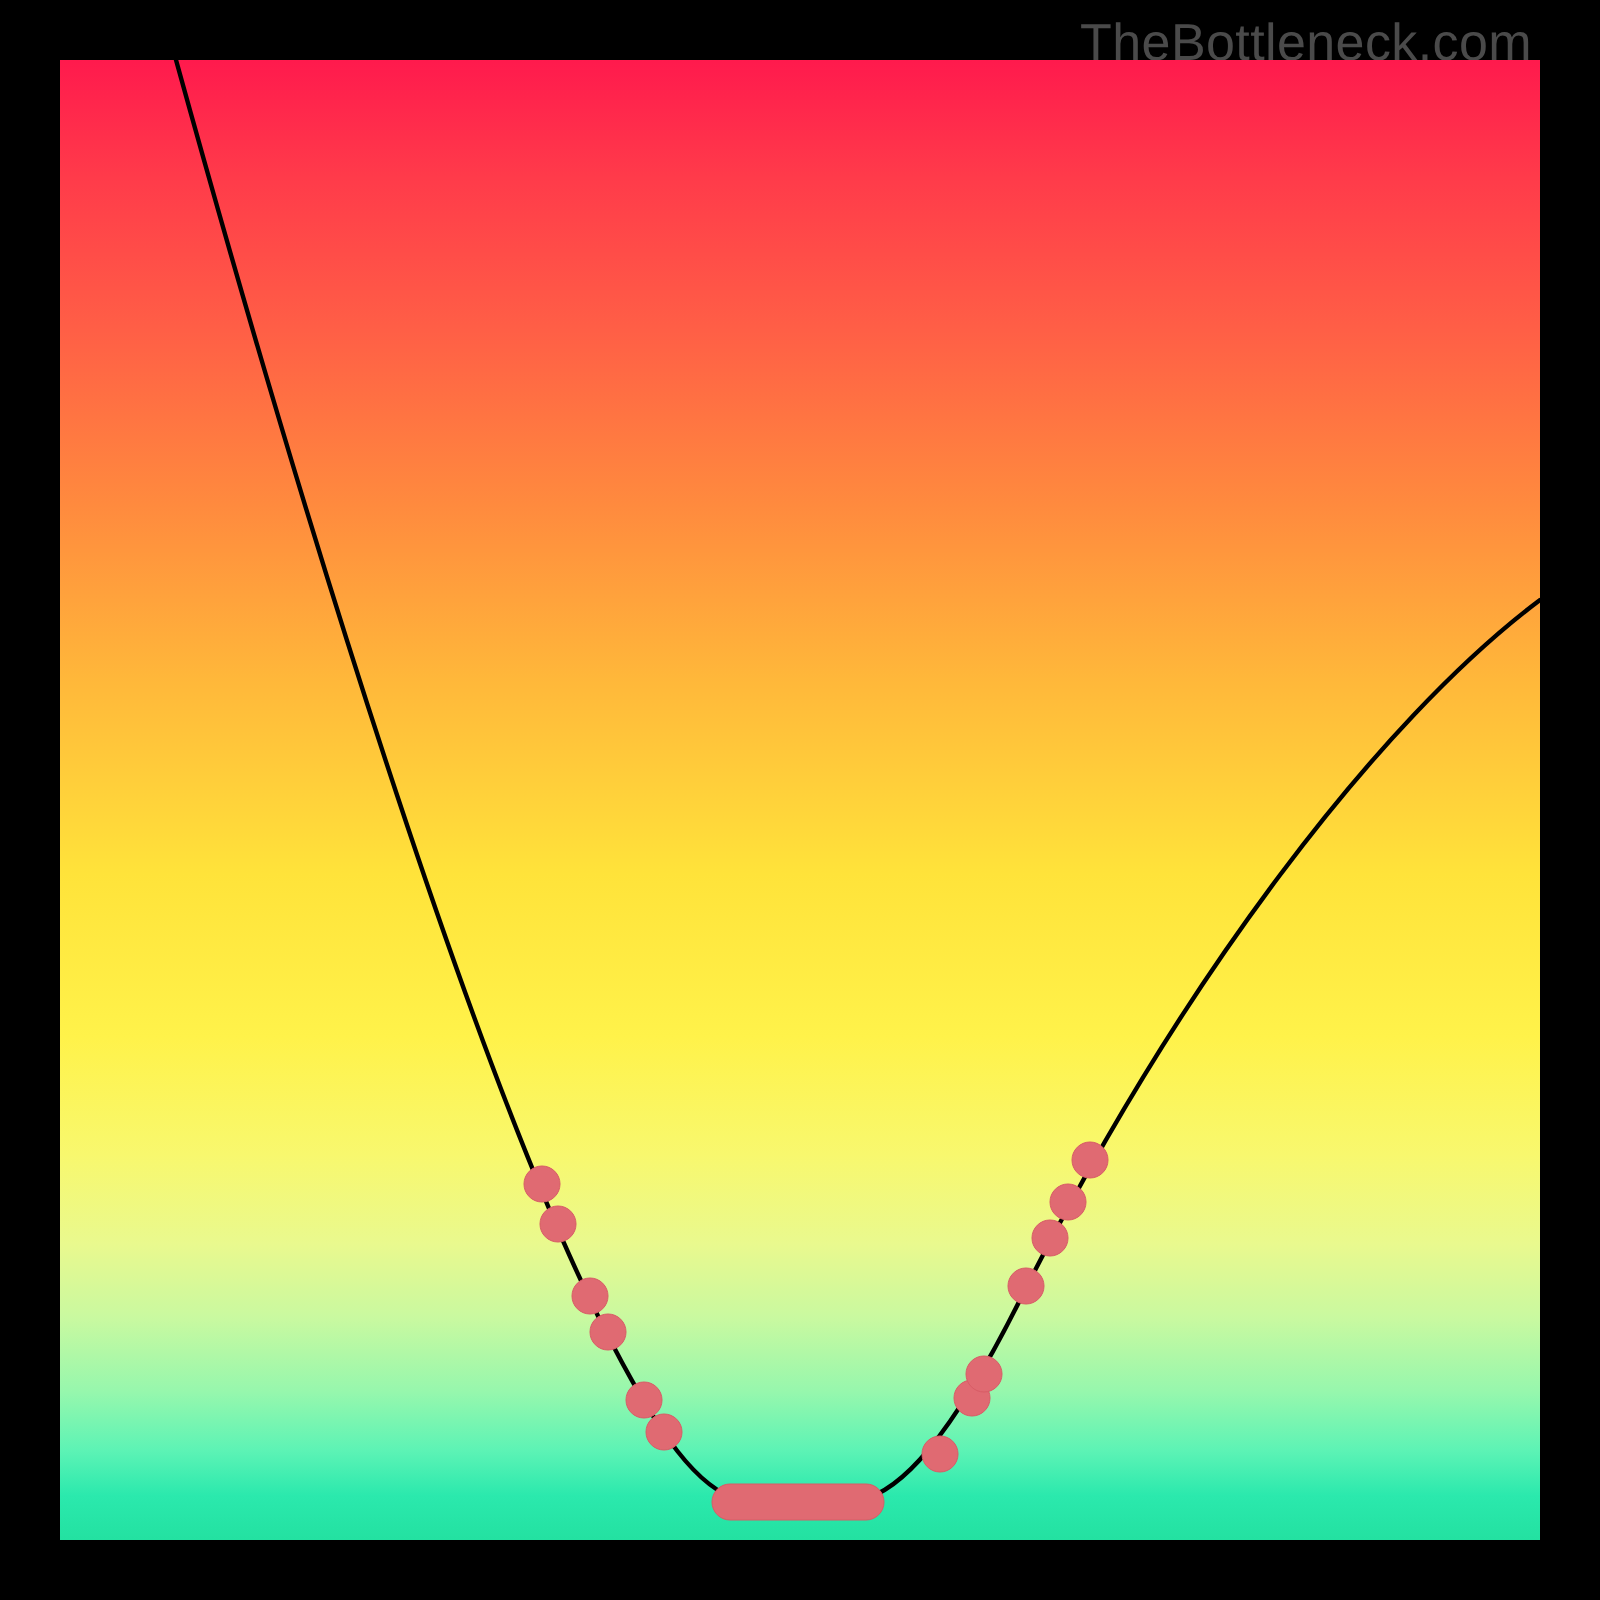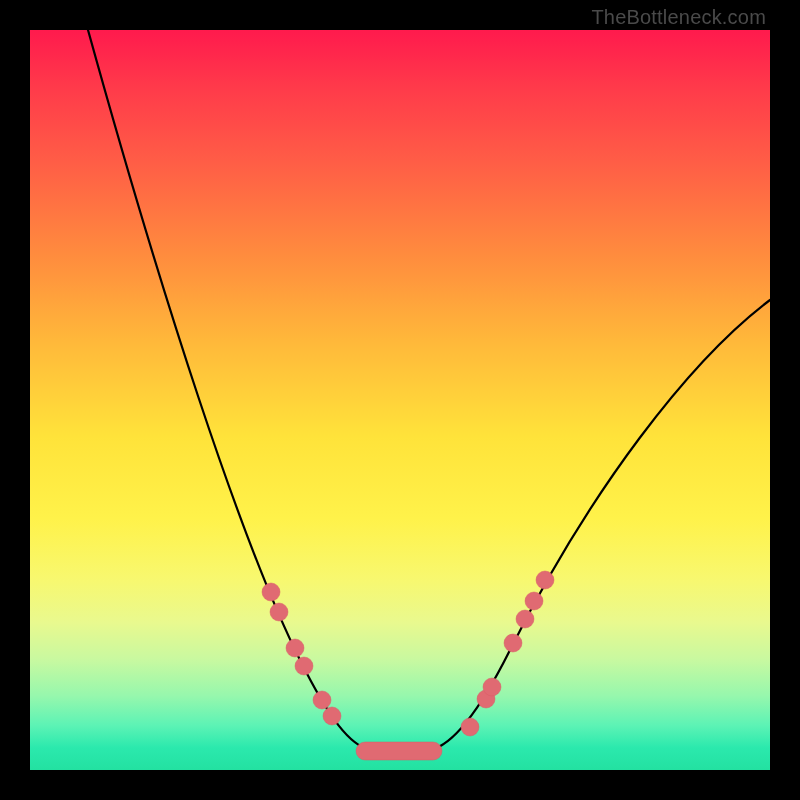--- a/index.html
+++ b/index.html
@@ -37,21 +37,21 @@
       #96f7ad 90%,
       #5cf3b5 94%,
       #2be9ad 97%,
       #23e1a1 100%);
   }
   .watermark {
     position: absolute;
     top: 6px;
     right: 34px;
     color: #4a4a4a;
-    font-size: 20px;
+    font-size: 26px;
     font-weight: 500;
     letter-spacing: 0.2px;
     user-select: none;
   }
   svg.curve {
     position: absolute;
     left: 0;
     top: 0;
     width: 740px;
     height: 740px;

